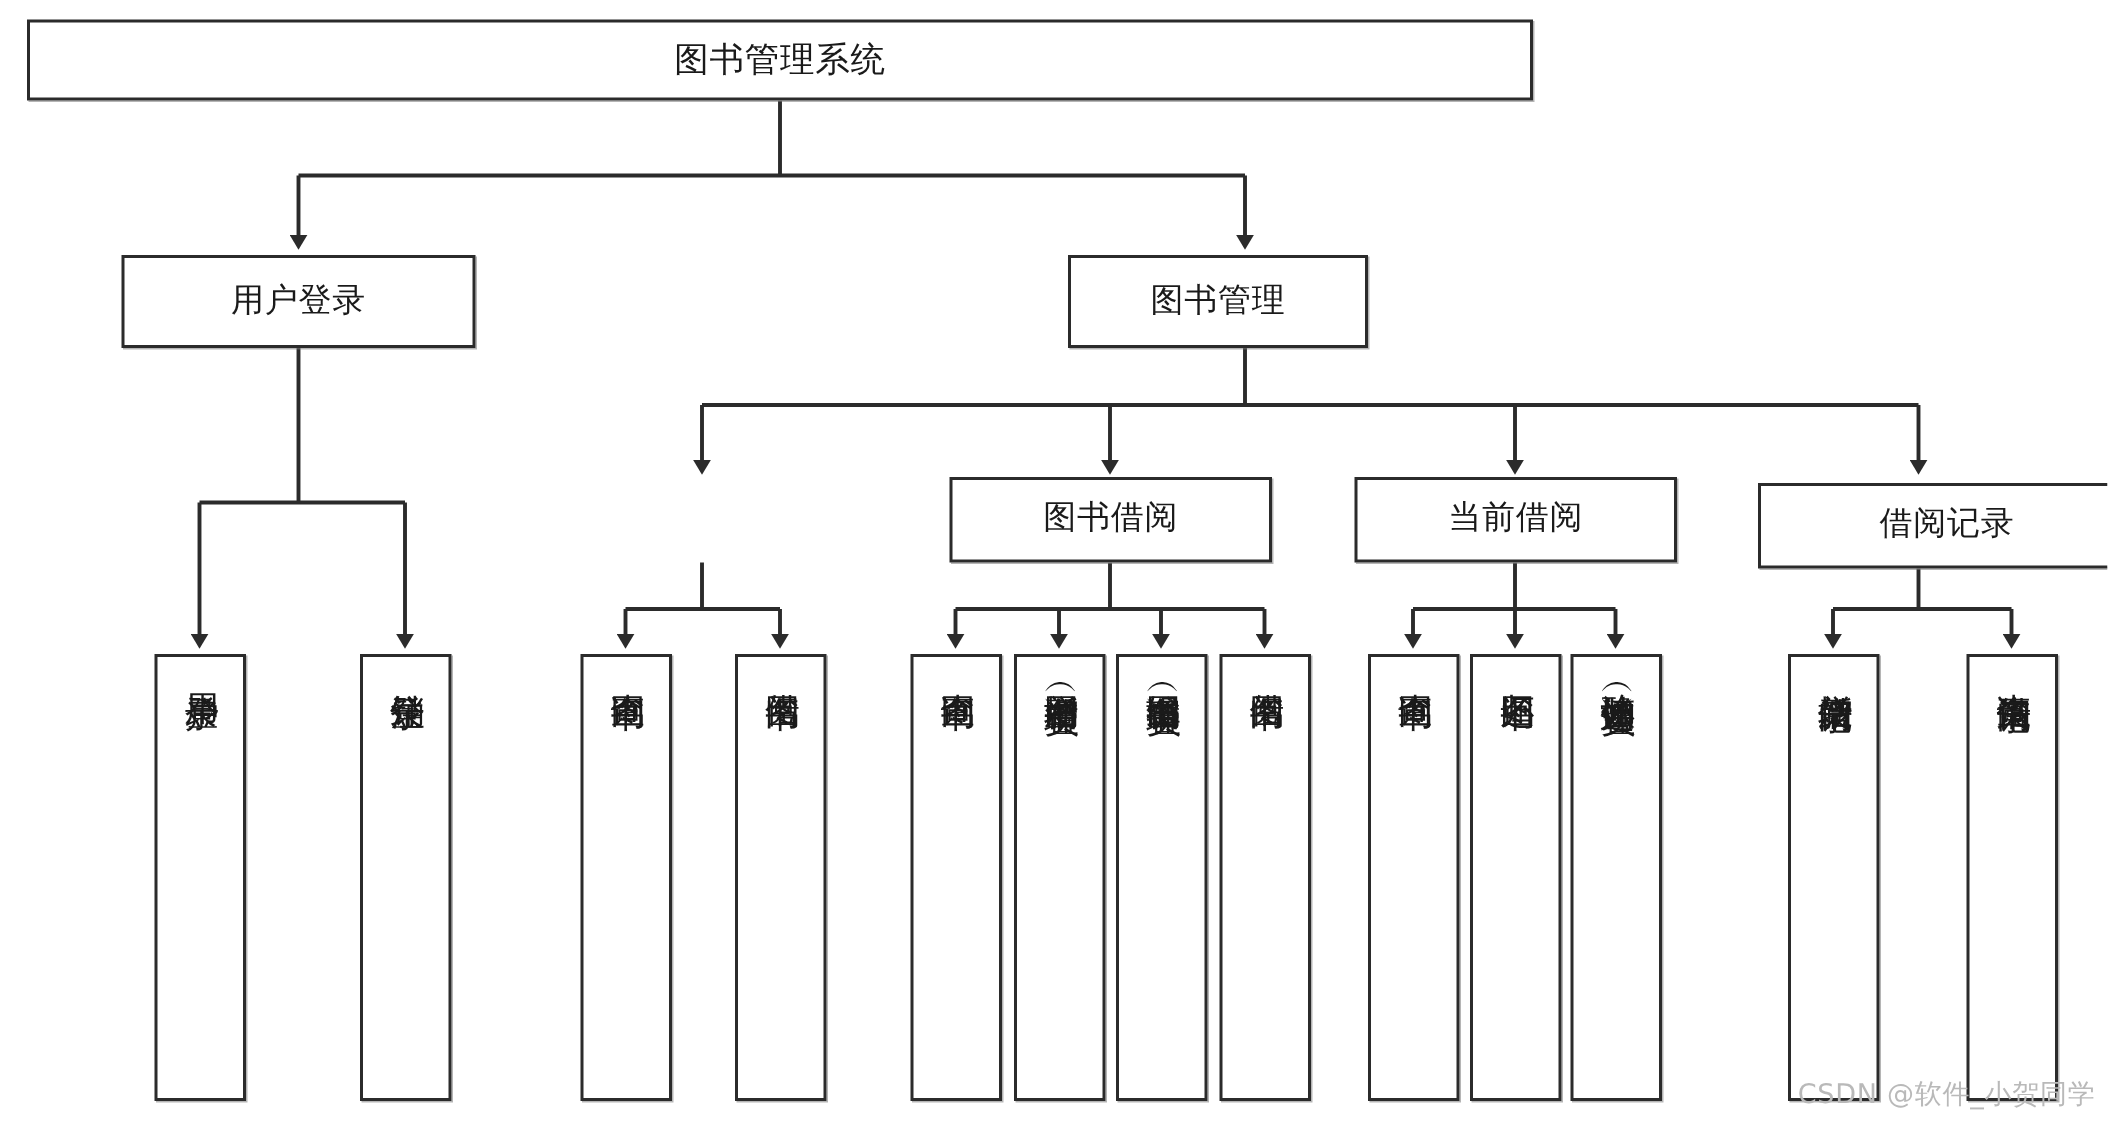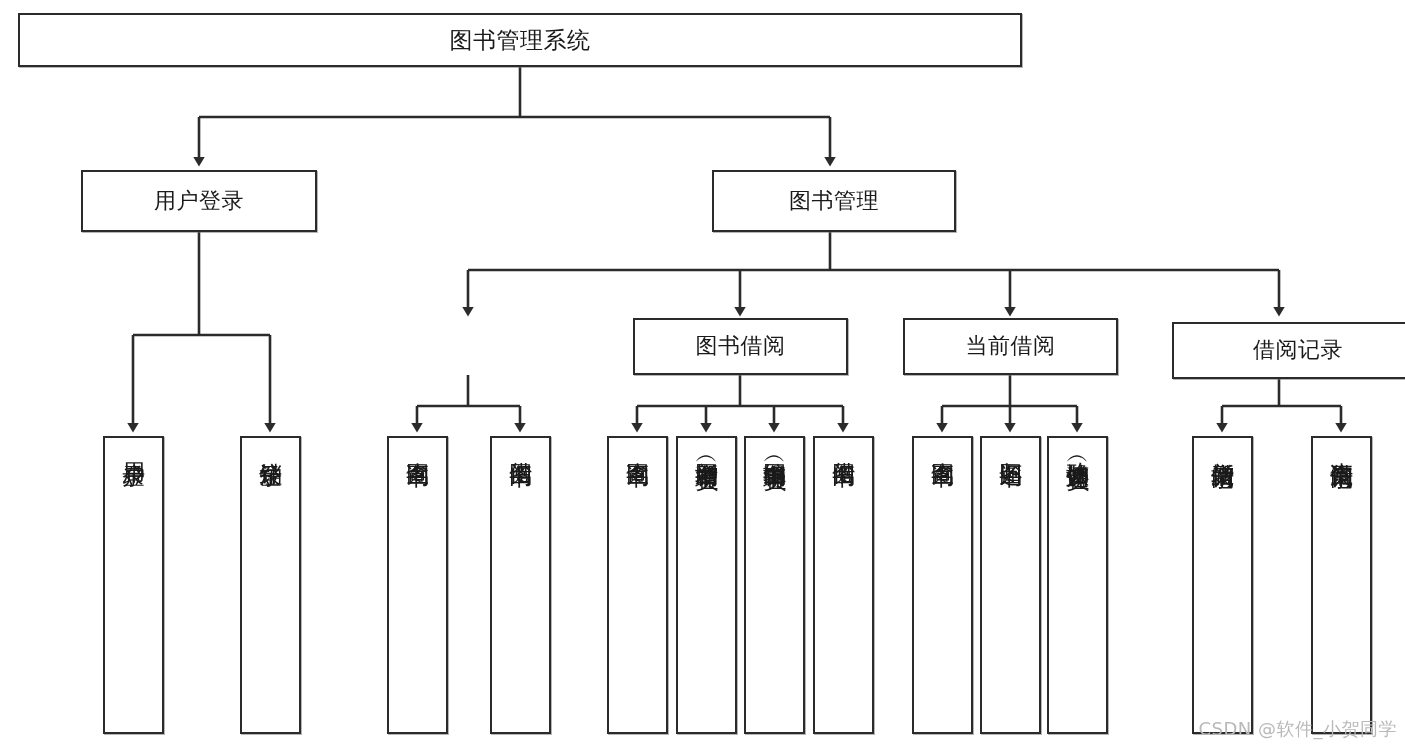--- a/index.html
+++ b/index.html
@@ -135,21 +135,21 @@
   </svg>
 
   <div class="node horiz root" style="left:18px; top:13px; width:1004px; height:54px;">
     <span class="label">图书管理系统</span>
   </div>
 
   <div class="node horiz" style="left:81px; top:170px; width:236px; height:62px;">
     <span class="label">用户登录</span>
   </div>
 
-  <div class="node horiz" style="left:712px; top:170px; width:244px; height:62px;">
+  <div class="node horiz" style="left:712px; top:170px; width:200px; height:62px;">
     <span class="label">图书管理</span>
   </div>
 
 
   <div class="node horiz" style="left:633px; top:318px; width:215px; height:57px;">
     <span class="label">图书借阅</span>
   </div>
 
   <div class="node horiz" style="left:903px; top:318px; width:215px; height:57px;">
     <span class="label">当前借阅</span>

